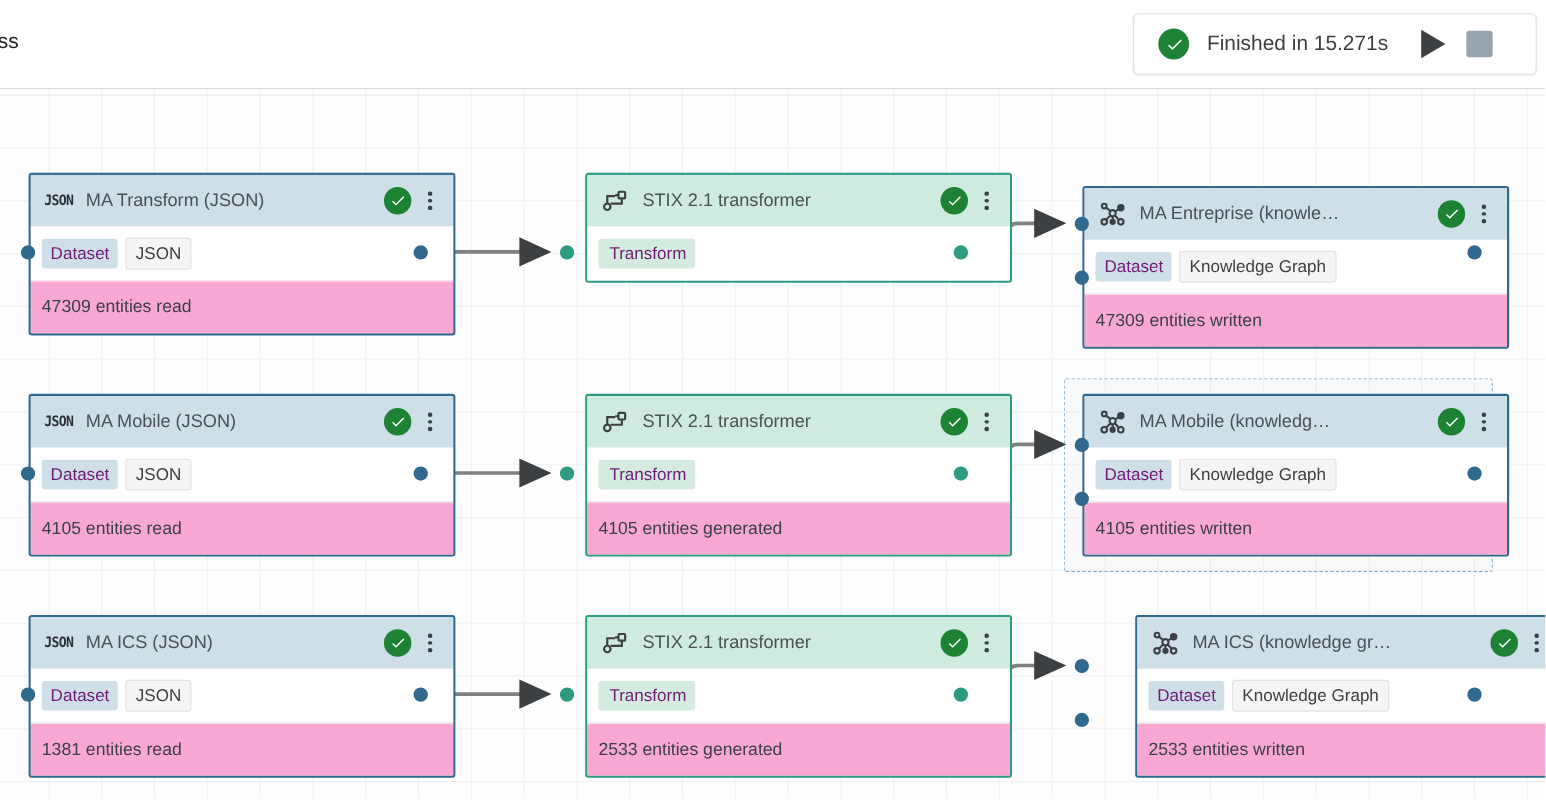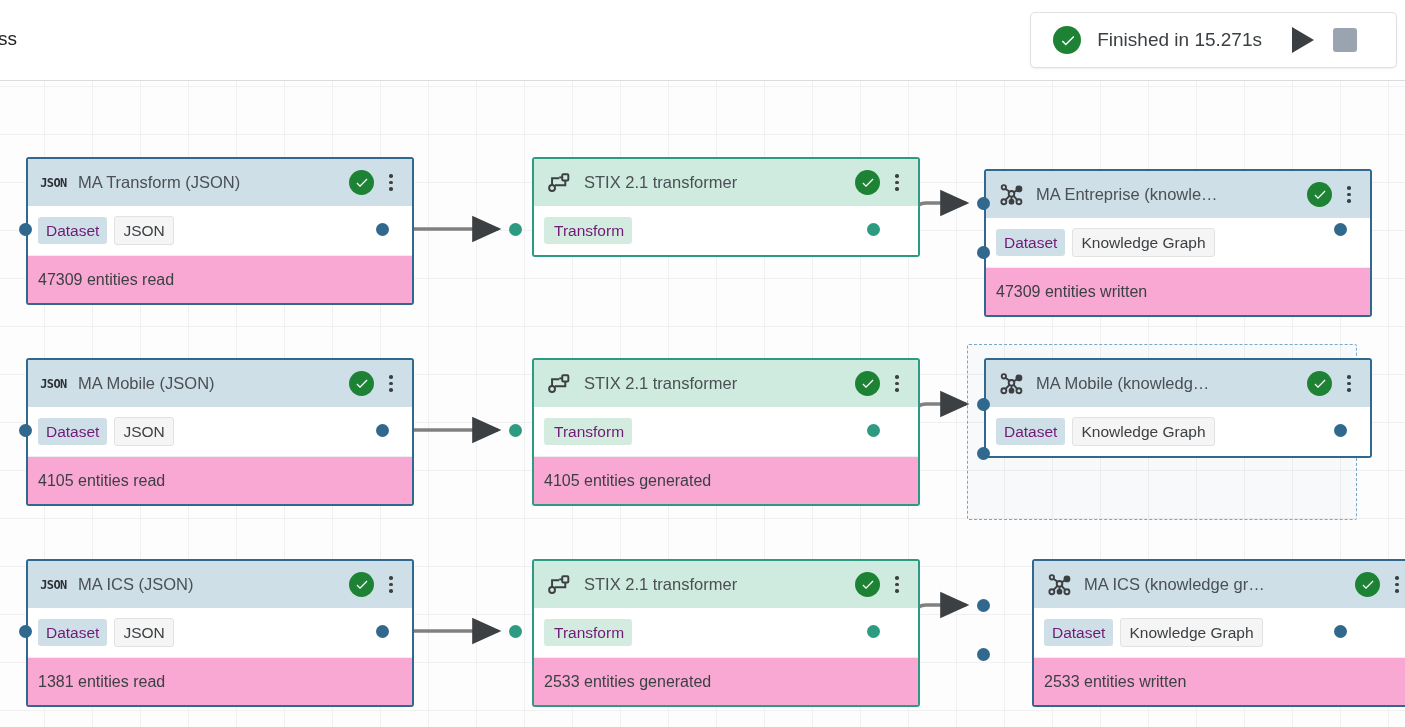--- a/index.html
+++ b/index.html
@@ -499,20 +499,21 @@
         <span class="node-menu">
             <i></i>
             <i></i>
             <i></i>
           </span>
       </div>
       <div class="node-chips">
         <span class="chip primary">Dataset</span>
         <span class="chip secondary">Knowledge Graph</span>
       </div>
+      <div class="node-footer">4105 entities written</div>
     </div>
 
     <div class="node blue" style="left:26px; top:478px;">
       <div class="node-head">
         <span class="node-icon">
           <span class="json-glyph">JSON</span>
         </span>
         <span class="node-title">MA ICS (JSON)</span>
         <span class="node-badge">
           <svg width="15" height="15" viewBox="0 0 24 24">

